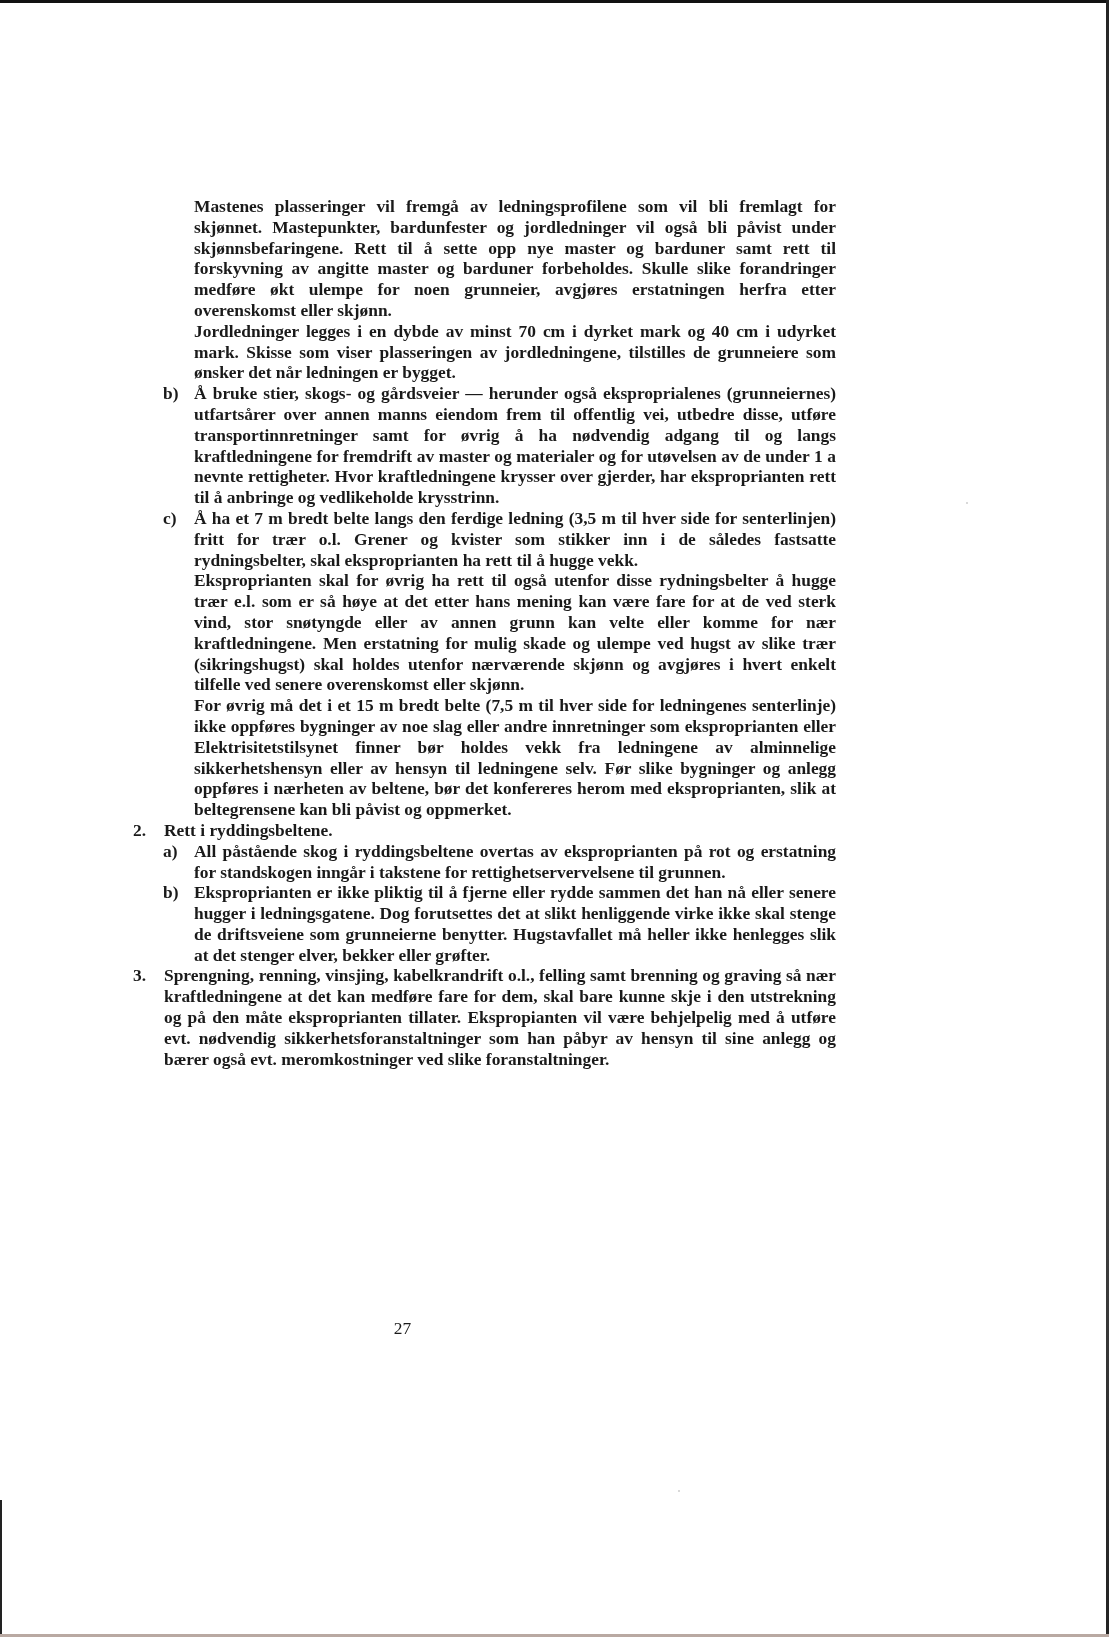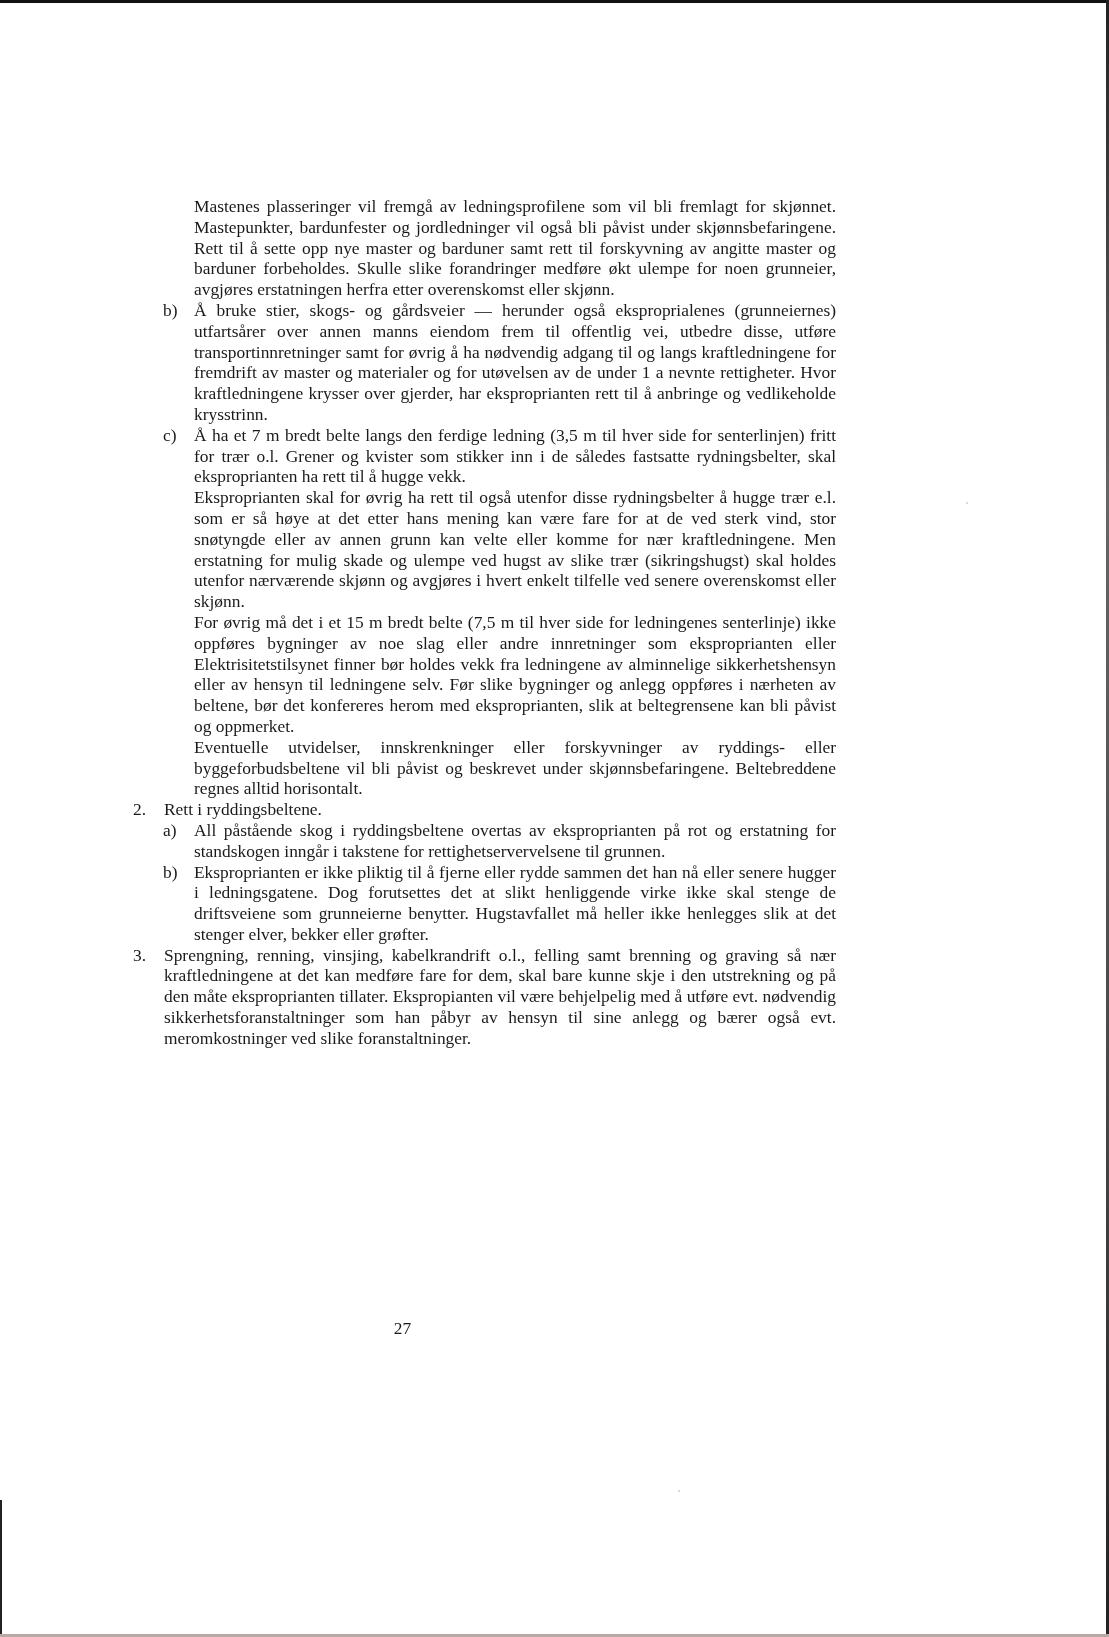--- a/index.html
+++ b/index.html
@@ -9,21 +9,21 @@
     font-family: "Liberation Serif", "DejaVu Serif", serif;
     color: #1a1a1a;
   }
   .scan-top { position: absolute; left: 0; top: 0; width: 1109px; height: 3px; background: #111; }
   .scan-right { position: absolute; right: 0; top: 0; width: 3px; height: 1637px; background: linear-gradient(#222, #666 30%, #444 70%, #222); }
   .scan-left { position: absolute; left: 0; top: 1500px; width: 2px; height: 137px; background: #222; }
   .scan-bottom { position: absolute; left: 0; bottom: 0; width: 1109px; height: 3px; background: #b9a9a2; }
 
   .page {
     position: absolute; left: 194px; top: 196px; width: 642px;
-    font-size: 17.4px; line-height: 20.8px;
+    font-size: 17.4px; line-height: 20.8px; font-weight: bold;
   }
   .p { text-align: justify; text-align-last: left; margin: 0; }
   .item { position: relative; }
   .lbl { position: absolute; top: 0; }
   .lvl2 .lbl { left: -31px; }
   .num { position: relative; margin-left: -30px; }
   .num > .lbl { left: -31px; }
   .sub { margin-left: 30px; }
   .sub .lbl { left: -31px; }
   .pagenum {
@@ -38,32 +38,32 @@
 <div class="scan-top"></div>
 <div class="scan-right"></div>
 <div class="scan-left"></div>
 <div class="scan-bottom"></div>
 <div class="speck" style="left:966px;top:502px;"></div>
 <div class="speck" style="left:678px;top:1490px;"></div>
 
 <div class="page">
 
   <p class="p">Mastenes plasseringer vil fremgå av ledningsprofilene som vil bli fremlagt for skjønnet. Mastepunkter, bardunfester og jordledninger vil også bli påvist under skjønnsbefaringene. Rett til å sette opp nye master og barduner samt rett til forskyvning av angitte master og barduner forbeholdes. Skulle slike forandringer medføre økt ulempe for noen grunneier, avgjøres erstatningen herfra etter overenskomst eller skjønn.</p>
+  <p class="p">Jordledninger legges i en dybde av minst 70 cm i dyrket mark og 40 cm i udyrket mark. Skisse som viser plasseringen av jordledningene, tilstilles de grunneiere som ønsker det når ledningen er bygget.</p>
 
   <div class="item lvl2">
     <span class="lbl">b)</span>
     <p class="p">Å bruke stier, skogs- og gårdsveier — herunder også eksproprialenes (grunneiernes) utfartsårer over annen manns eiendom frem til offentlig vei, utbedre disse, utføre transportinnretninger samt for øvrig å ha nødvendig adgang til og langs kraftledningene for fremdrift av master og materialer og for utøvelsen av de under 1 a nevnte rettigheter. Hvor kraftledningene krysser over gjerder, har eksproprianten rett til å anbringe og vedlikeholde krysstrinn.</p>
   </div>
 
   <div class="item lvl2">
     <span class="lbl">c)</span>
     <p class="p">Å ha et 7 m bredt belte langs den ferdige ledning (3,5 m til hver side for senterlinjen) fritt for trær o.l. Grener og kvister som stikker inn i de således fastsatte rydningsbelter, skal eksproprianten ha rett til å hugge vekk.</p>
     <p class="p">Eksproprianten skal for øvrig ha rett til også utenfor disse rydningsbelter å hugge trær e.l. som er så høye at det etter hans mening kan være fare for at de ved sterk vind, stor snøtyngde eller av annen grunn kan velte eller komme for nær kraftledningene. Men erstatning for mulig skade og ulempe ved hugst av slike trær (sikringshugst) skal holdes utenfor nærværende skjønn og avgjøres i hvert enkelt tilfelle ved senere overenskomst eller skjønn.</p>
     <p class="p">For øvrig må det i et 15 m bredt belte (7,5 m til hver side for ledningenes senterlinje) ikke oppføres bygninger av noe slag eller andre innretninger som eksproprianten eller Elektrisitetstilsynet finner bør holdes vekk fra ledningene av alminnelige sikkerhetshensyn eller av hensyn til ledningene selv. Før slike bygninger og anlegg oppføres i nærheten av beltene, bør det konfereres herom med eksproprianten, slik at beltegrensene kan bli påvist og oppmerket.</p>
-    <p class="p">Eventuelle utvidelser, innskrenkninger eller forskyvninger av ryddings- eller byggeforbudsbeltene vil bli påvist og beskrevet under skjønnsbefaringene. Beltebreddene regnes alltid horisontalt.</p>
   </div>
 
   <div class="item num">
     <span class="lbl">2.</span>
     <p class="p">Rett i ryddingsbeltene.</p>
     <div class="item sub">
       <span class="lbl">a)</span>
       <p class="p">All påstående skog i ryddingsbeltene overtas av eksproprianten på rot og erstatning for standskogen inngår i takstene for rettighetservervelsene til grunnen.</p>
     </div>
     <div class="item sub">

